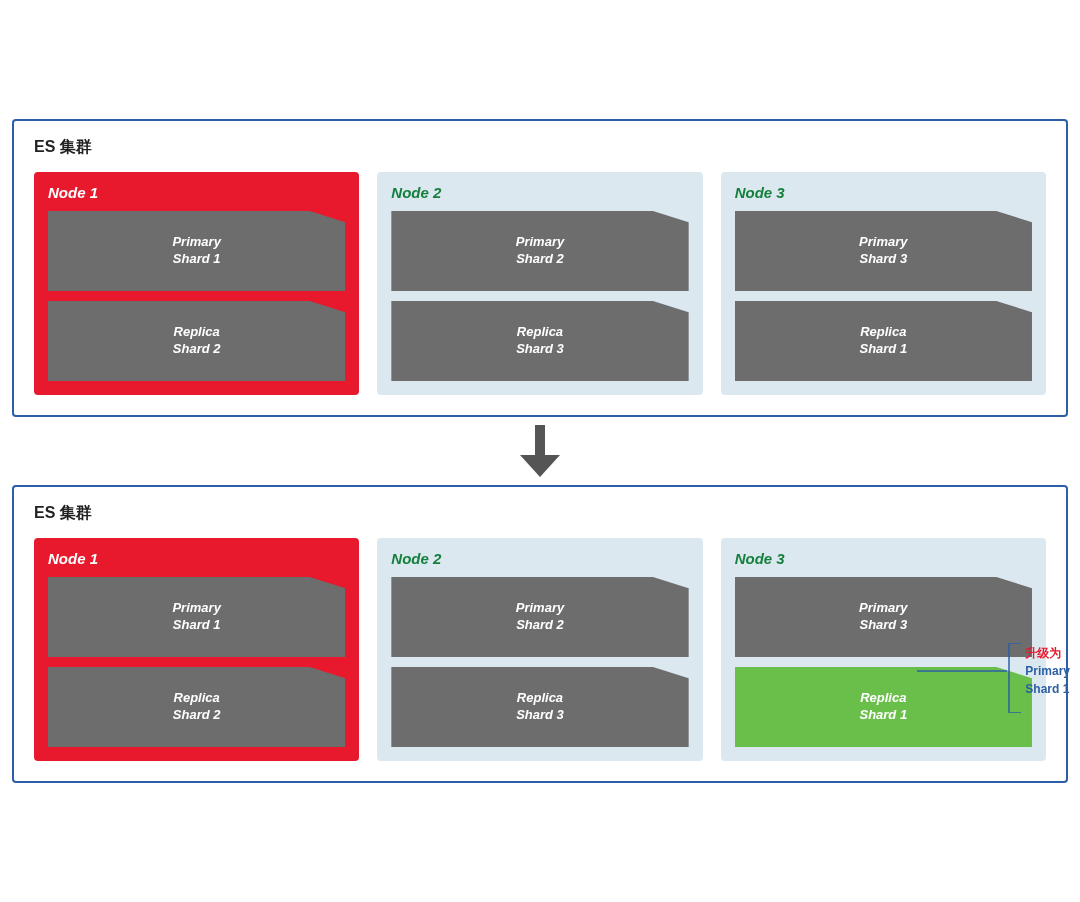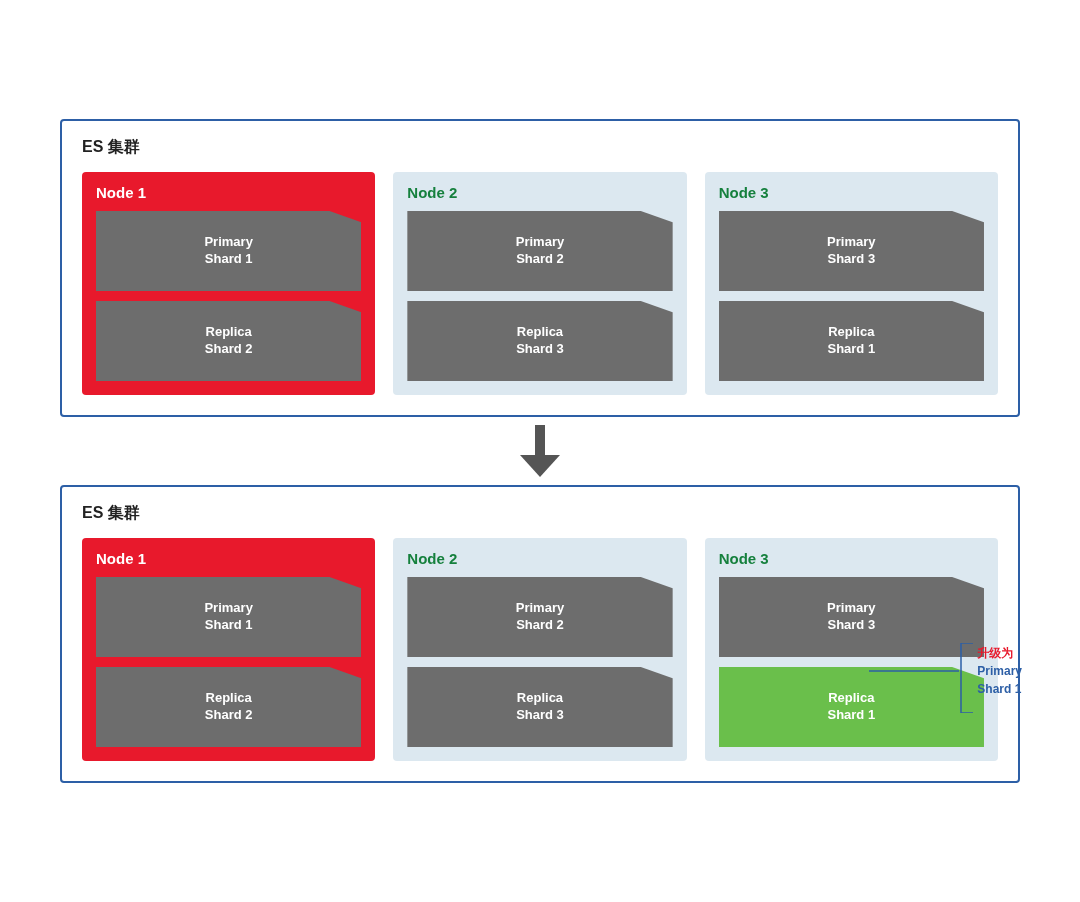--- a/index.html
+++ b/index.html
@@ -21,36 +21,37 @@
       align-items: center;
       gap: 10px;
       padding: 20px;
     }
 
     .cluster-box {
       border: 2px solid #2d5fa6;
       border-radius: 4px;
       background: #fff;
       padding: 16px 20px 20px 20px;
-      width: 960px;
+      width: 1056px;
       position: relative;
     }
 
     .cluster-label {
       font-size: 16px;
       font-weight: 600;
       color: #222;
       margin-bottom: 14px;
     }
 
     .nodes-row {
       display: flex;
       flex-direction: row;
       gap: 18px;
       align-items: flex-start;
+      font-style: italic;
     }
 
     .node-box {
       border-radius: 4px;
       padding: 12px 14px 14px 14px;
       flex: 1;
       min-width: 0;
     }
 
     .node-box.red {

